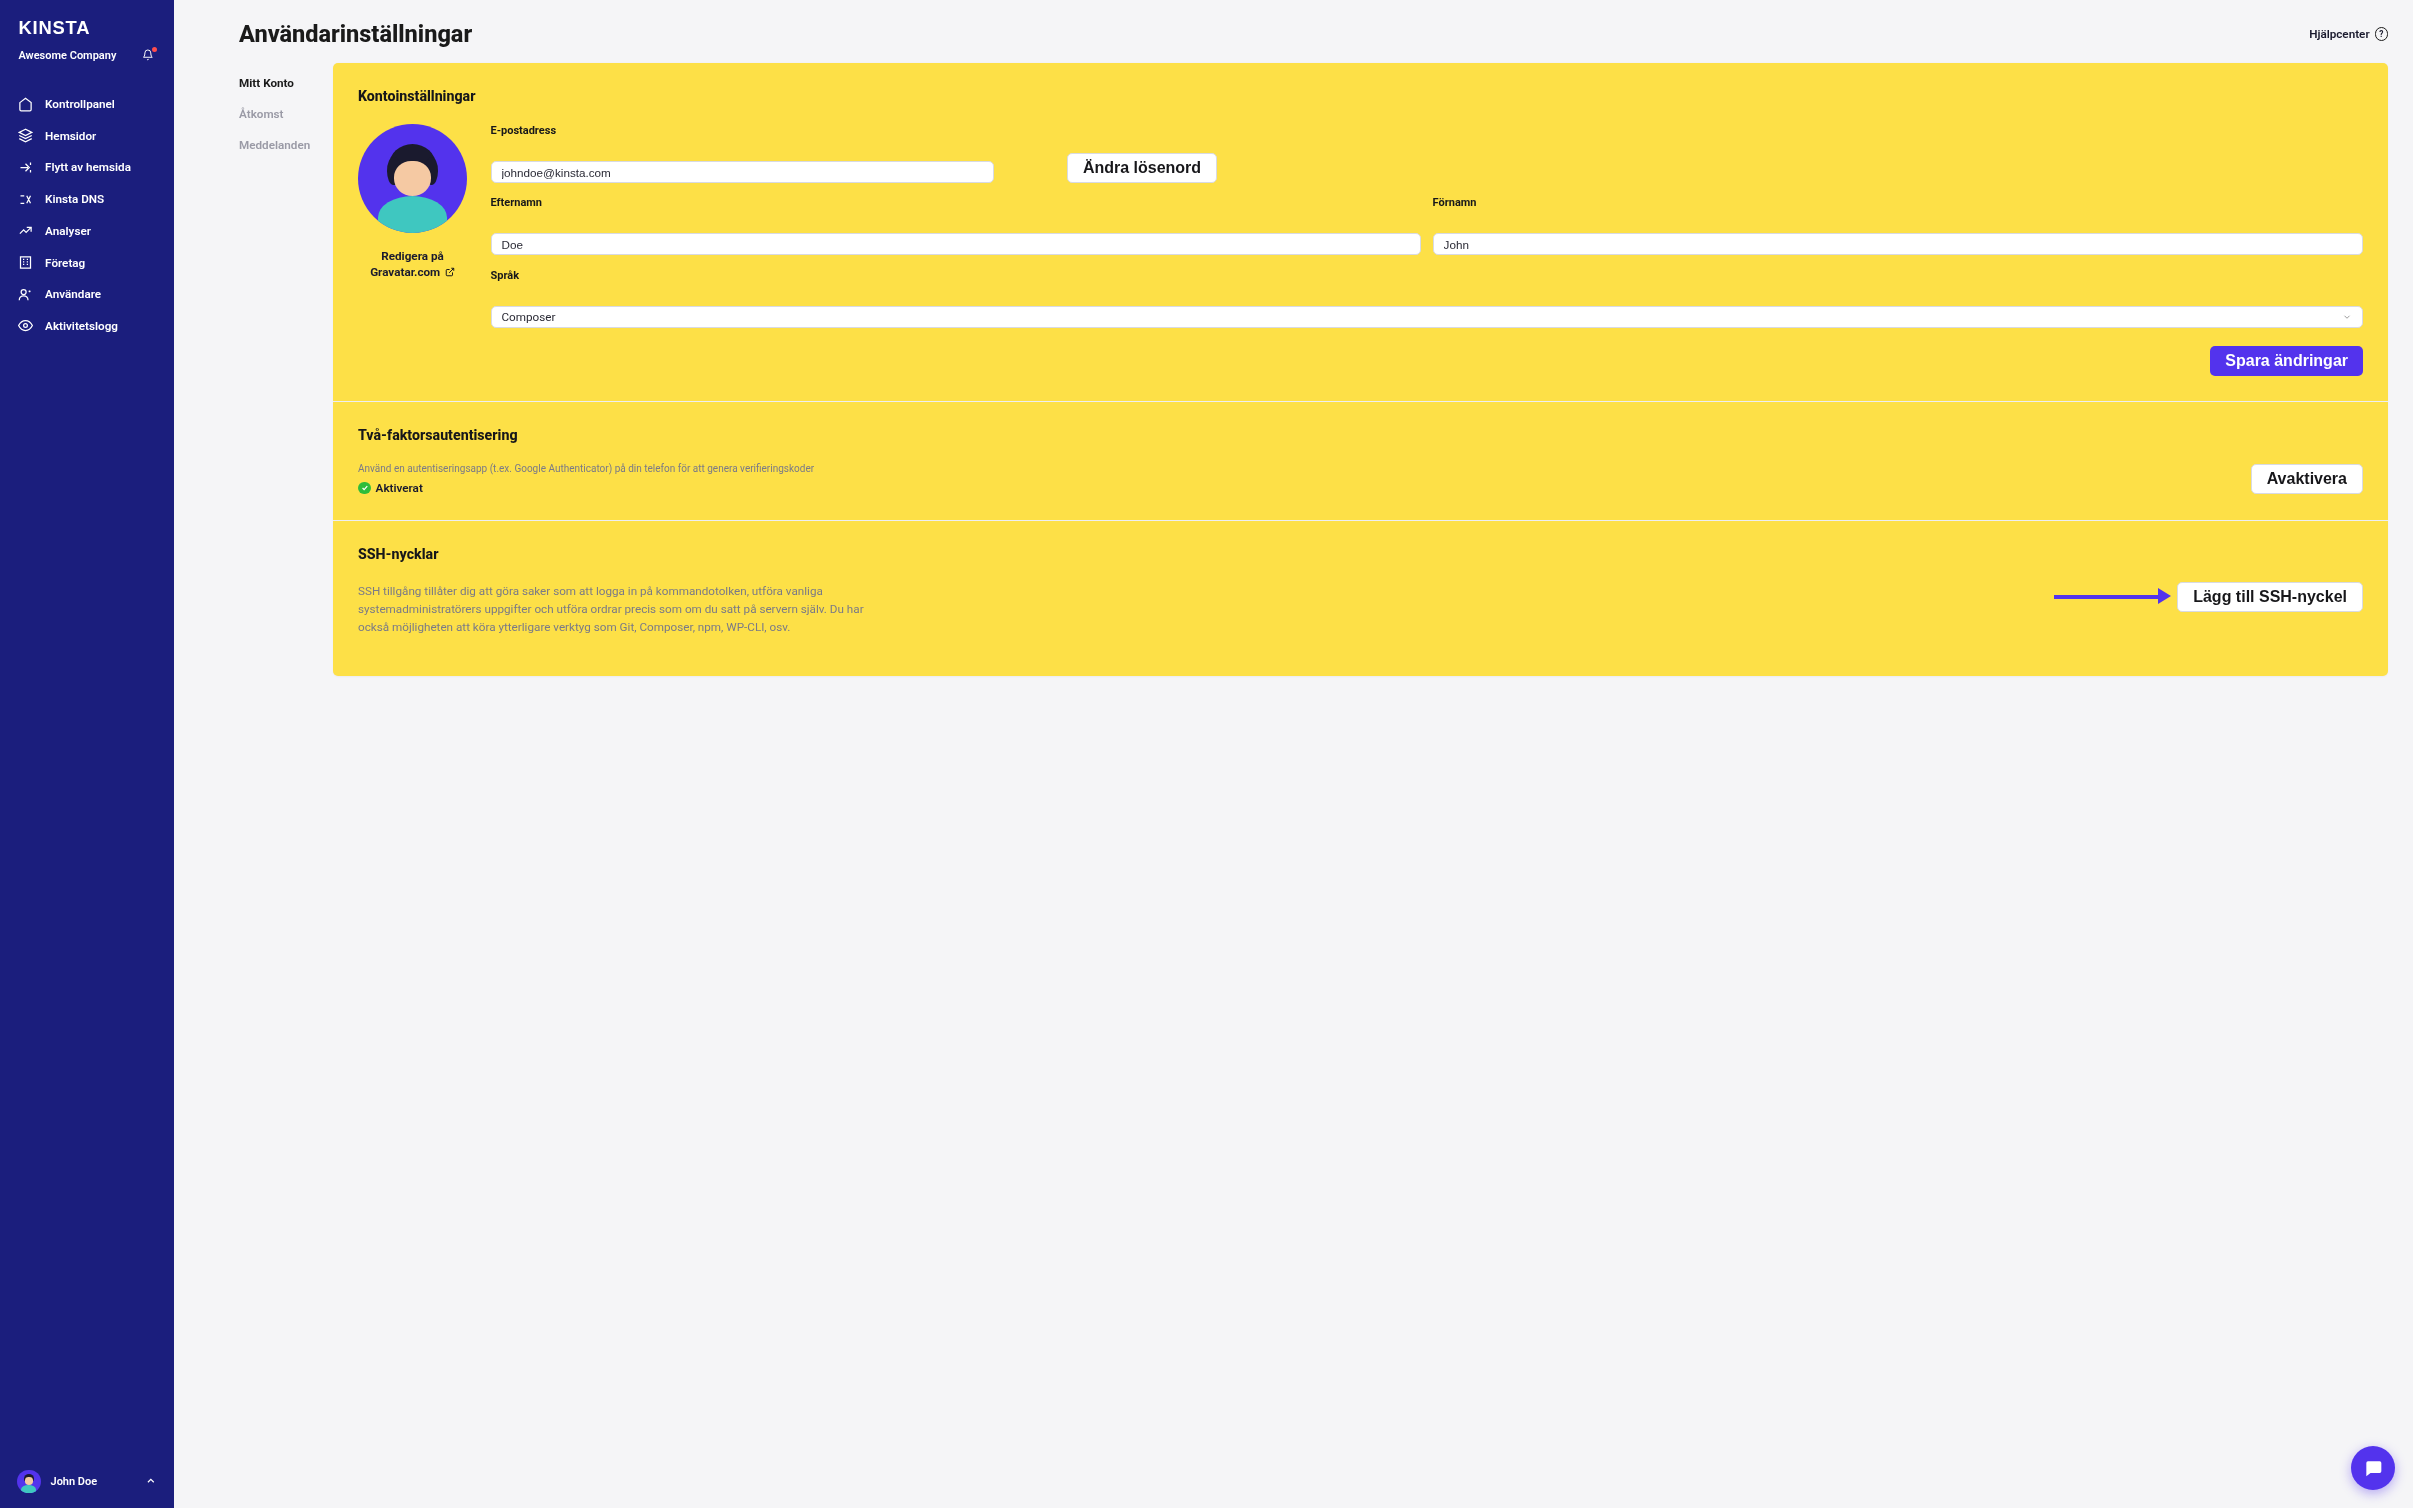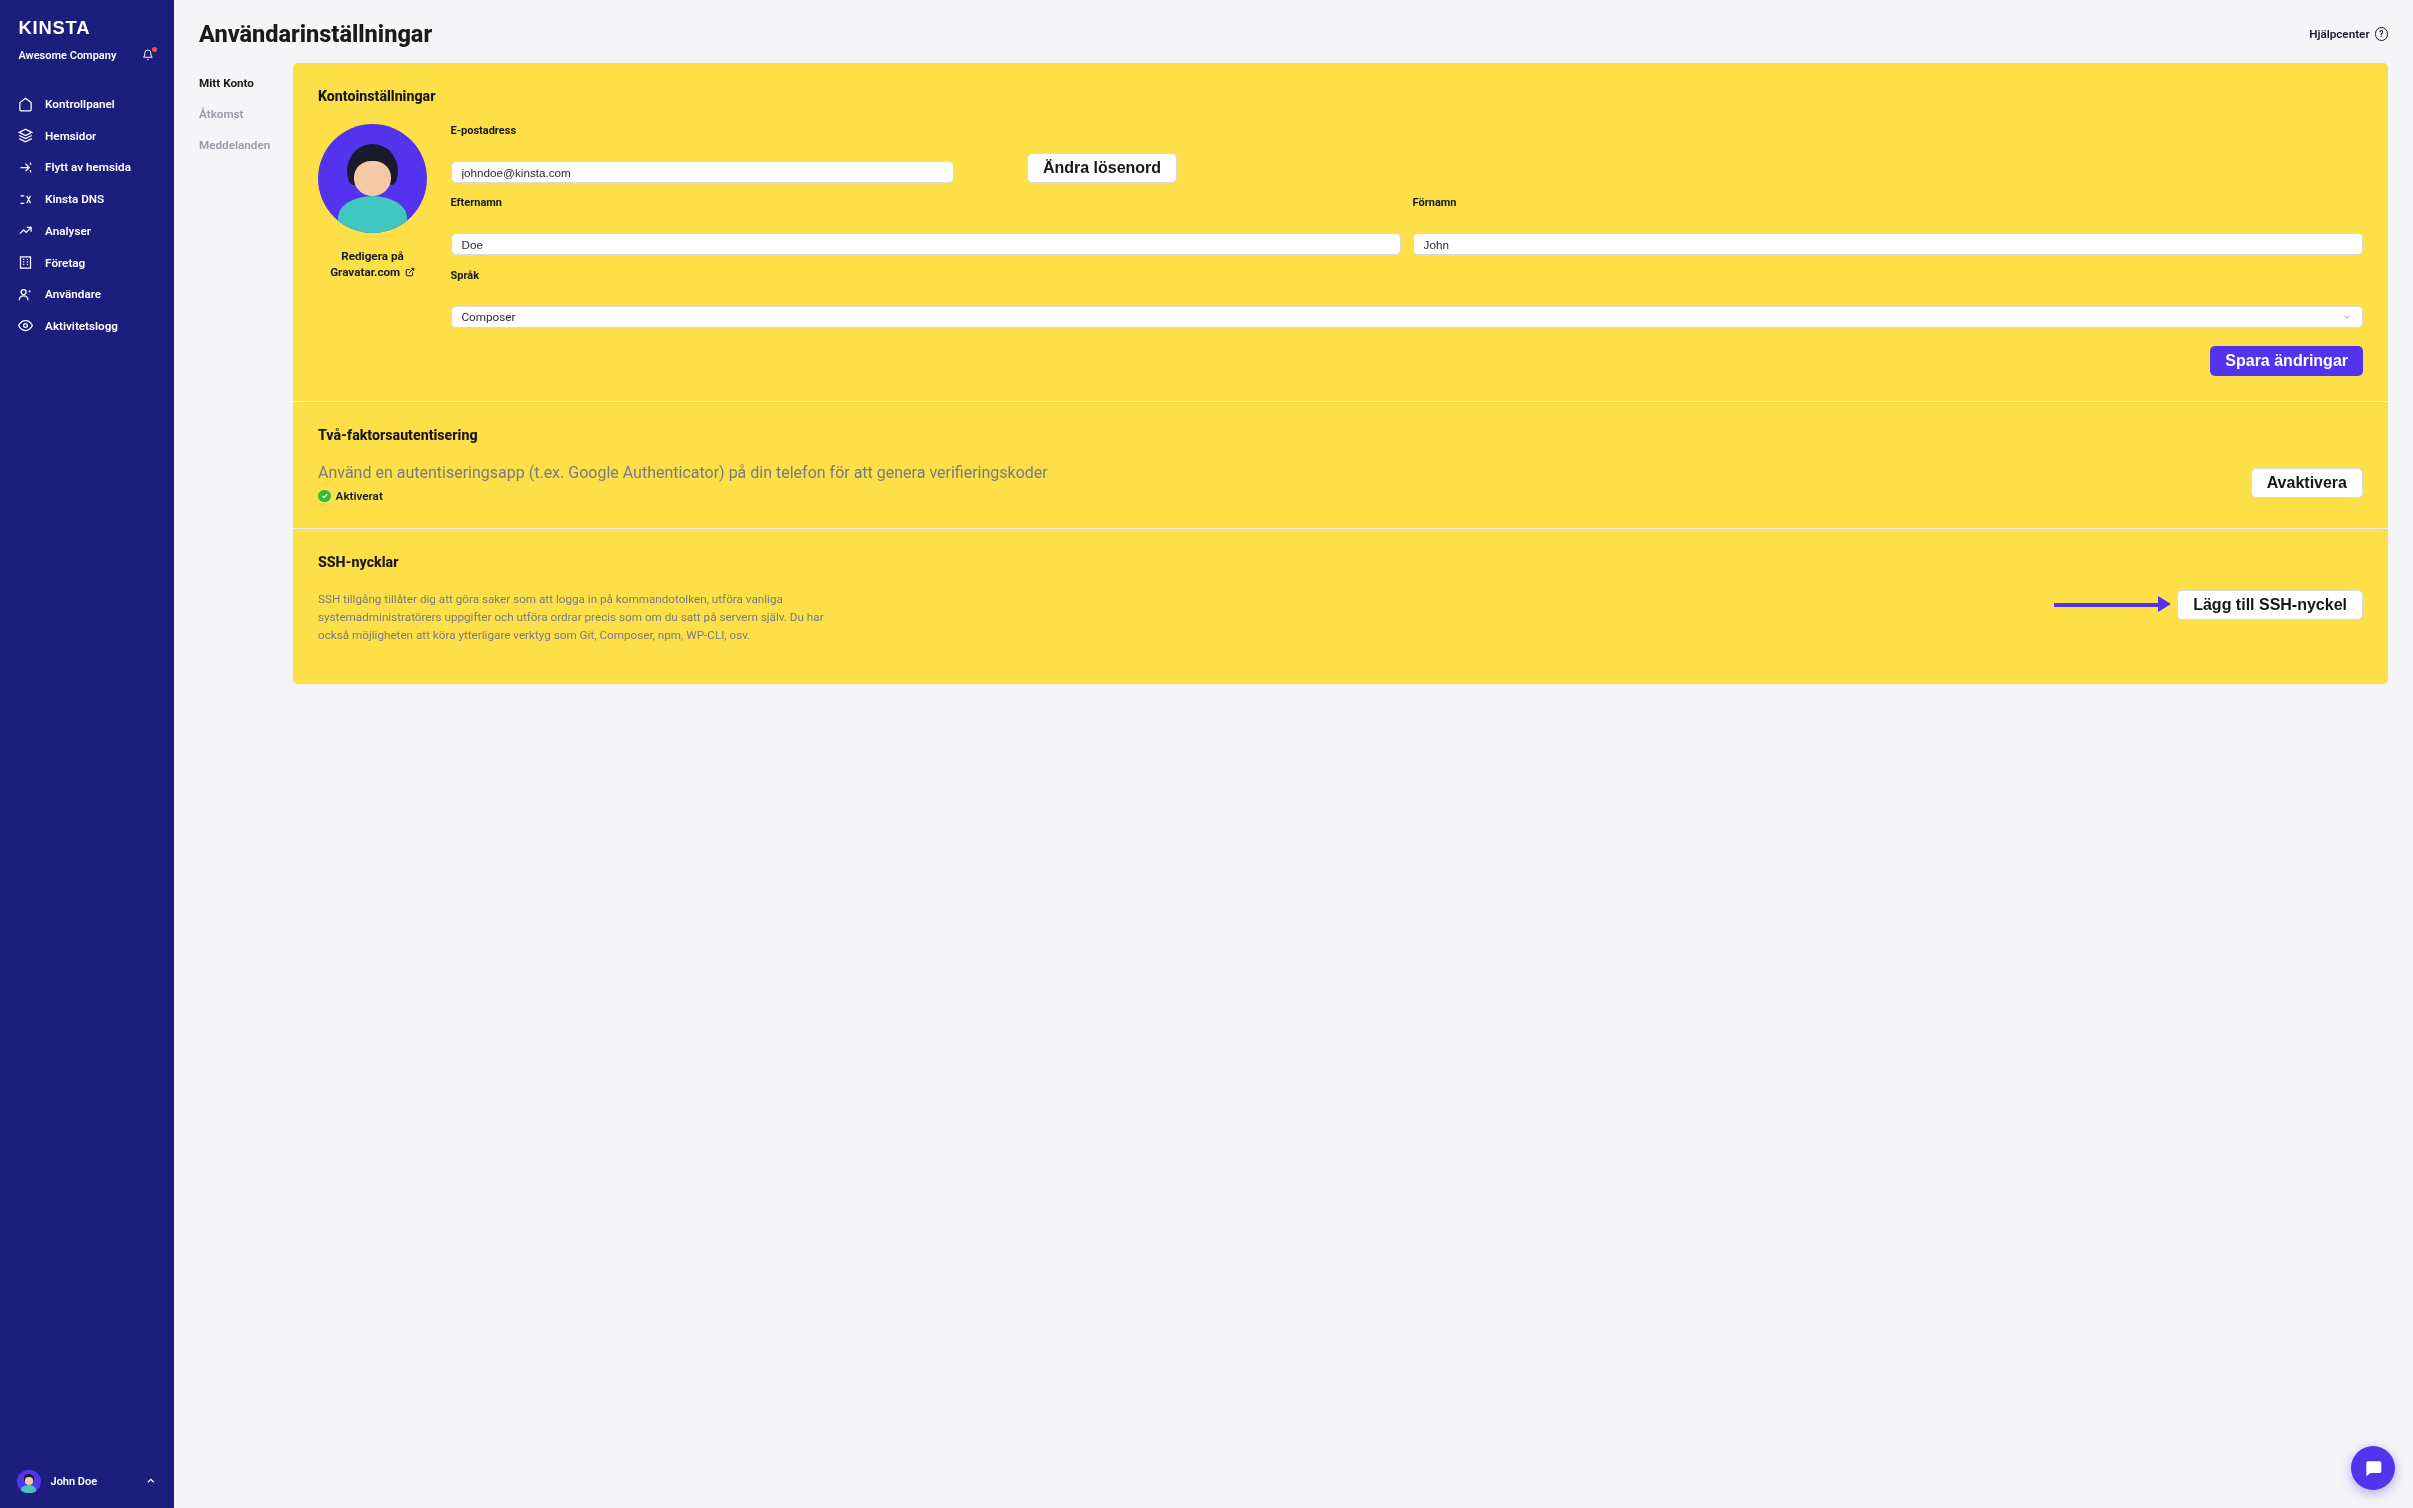--- a/index.html
+++ b/index.html
@@ -1,17 +1,17 @@
 <!DOCTYPE html>
 <html style="font-size:13.4px"><head>
 <meta charset="utf-8">
 <style>
 * { margin: 0; padding: 0; box-sizing: border-box; }
 body { font-family: -apple-system, BlinkMacSystemFont, "Segoe UI", Roboto, Helvetica, Arial, sans-serif; background: #f5f5f7; color: #1a1a2e; font-size: 11.7px; }
-.app { display: flex; min-height: 100vh; }
+.app { display: flex; min-height: 100vh; gap: 40px; }
 
 
 .sidebar { width: 174px; background: #1b1e7d; color: #fff; display: flex; flex-direction: column; position: relative; }
 .sidebar-top { padding: 17px 18.4px 6.7px; }
 .logo { display: flex; align-items: center; gap: 5px; }
 .logo-text { font-weight: 800; font-size: 18.4px; letter-spacing: 0.8px; color: #fff; text-transform: uppercase; font-family: Arial, sans-serif; }
 .co-row { display: flex; justify-content: space-between; align-items: center; margin-top: 10px; }
 .company { font-size: 11px; font-weight: 600; }
 .bell { position: relative; width: 13.4px; height: 13.4px; }
 .bell-icon { width: 11.7px; height: 11.7px; }
@@ -58,21 +58,21 @@
 .select { display: flex; align-items: center; justify-content: space-between; cursor: pointer; }
 .chev-down { width: 10px; height: 10px; color: #888; }
 
 .btn { height: 30px; padding: 0 15px; border-radius: 5px; font-size: 16px; font-weight: 700; cursor: pointer; border: none; display: inline-flex; align-items: center; justify-content: center; }
 .btn-outline { background: #fff; border: 0.8px solid #d8dae3; color: #17171a; }
 .btn-primary { background: #5333ed; color: #fff; }
 .btn-row-right { display: flex; justify-content: flex-end; margin-top: 18.4px; }
 
 .twofa-row { display: flex; justify-content: space-between; align-items: center; gap: 17px; }
 .twofa-text { flex: 1; }
-.twofa-desc { color: #7a7a87; font-size: 16px; margin-bottom: 6.7px; }
+.twofa-desc { color: #7a7a87; font-size: 10px; margin-bottom: 6.7px; }
 .status-row { display: flex; align-items: center; gap: 5px; font-weight: 600; font-size: 11.7px; }
 .check-circle { width: 12.6px; height: 12.6px; background: #2fbd3a; border-radius: 50%; display: flex; align-items: center; justify-content: center; }
 .check-circle svg { width: 7.5px; height: 7.5px; }
 
 .ssh-row { display: flex; justify-content: space-between; align-items: flex-start; gap: 25px; }
 .ssh-desc { color: #7a7a87; font-size: 11.7px; max-width: 520px; line-height: 1.55; }
 .ssh-right { display: flex; align-items: center; gap: 6.7px; }
 .arrow-annot { width: 117px; height: 13.4px; position: relative; }
 .arrow-line { position: absolute; top: 5px; left: 0; right: 10px; height: 3.4px; background: #5333ed; }
 .arrow-head { position: absolute; right: 0; top: -1.7px; width: 0; height: 0; border-top: 8.4px solid transparent; border-bottom: 8.4px solid transparent; border-left: 13.4px solid #5333ed; }

